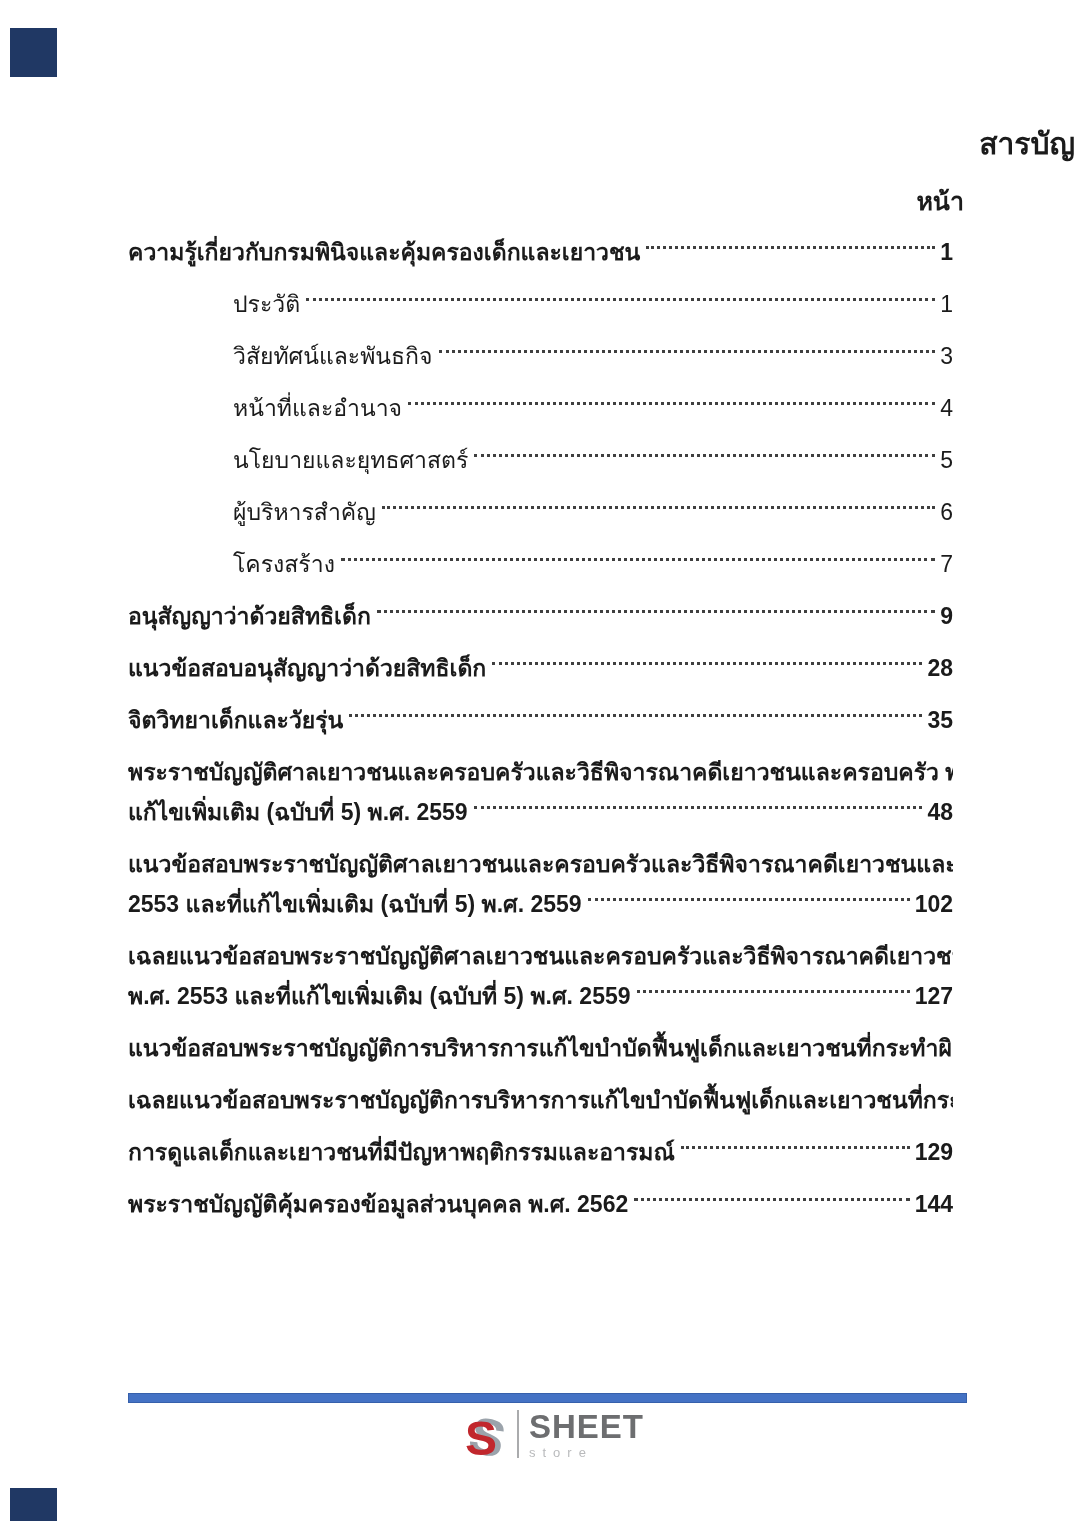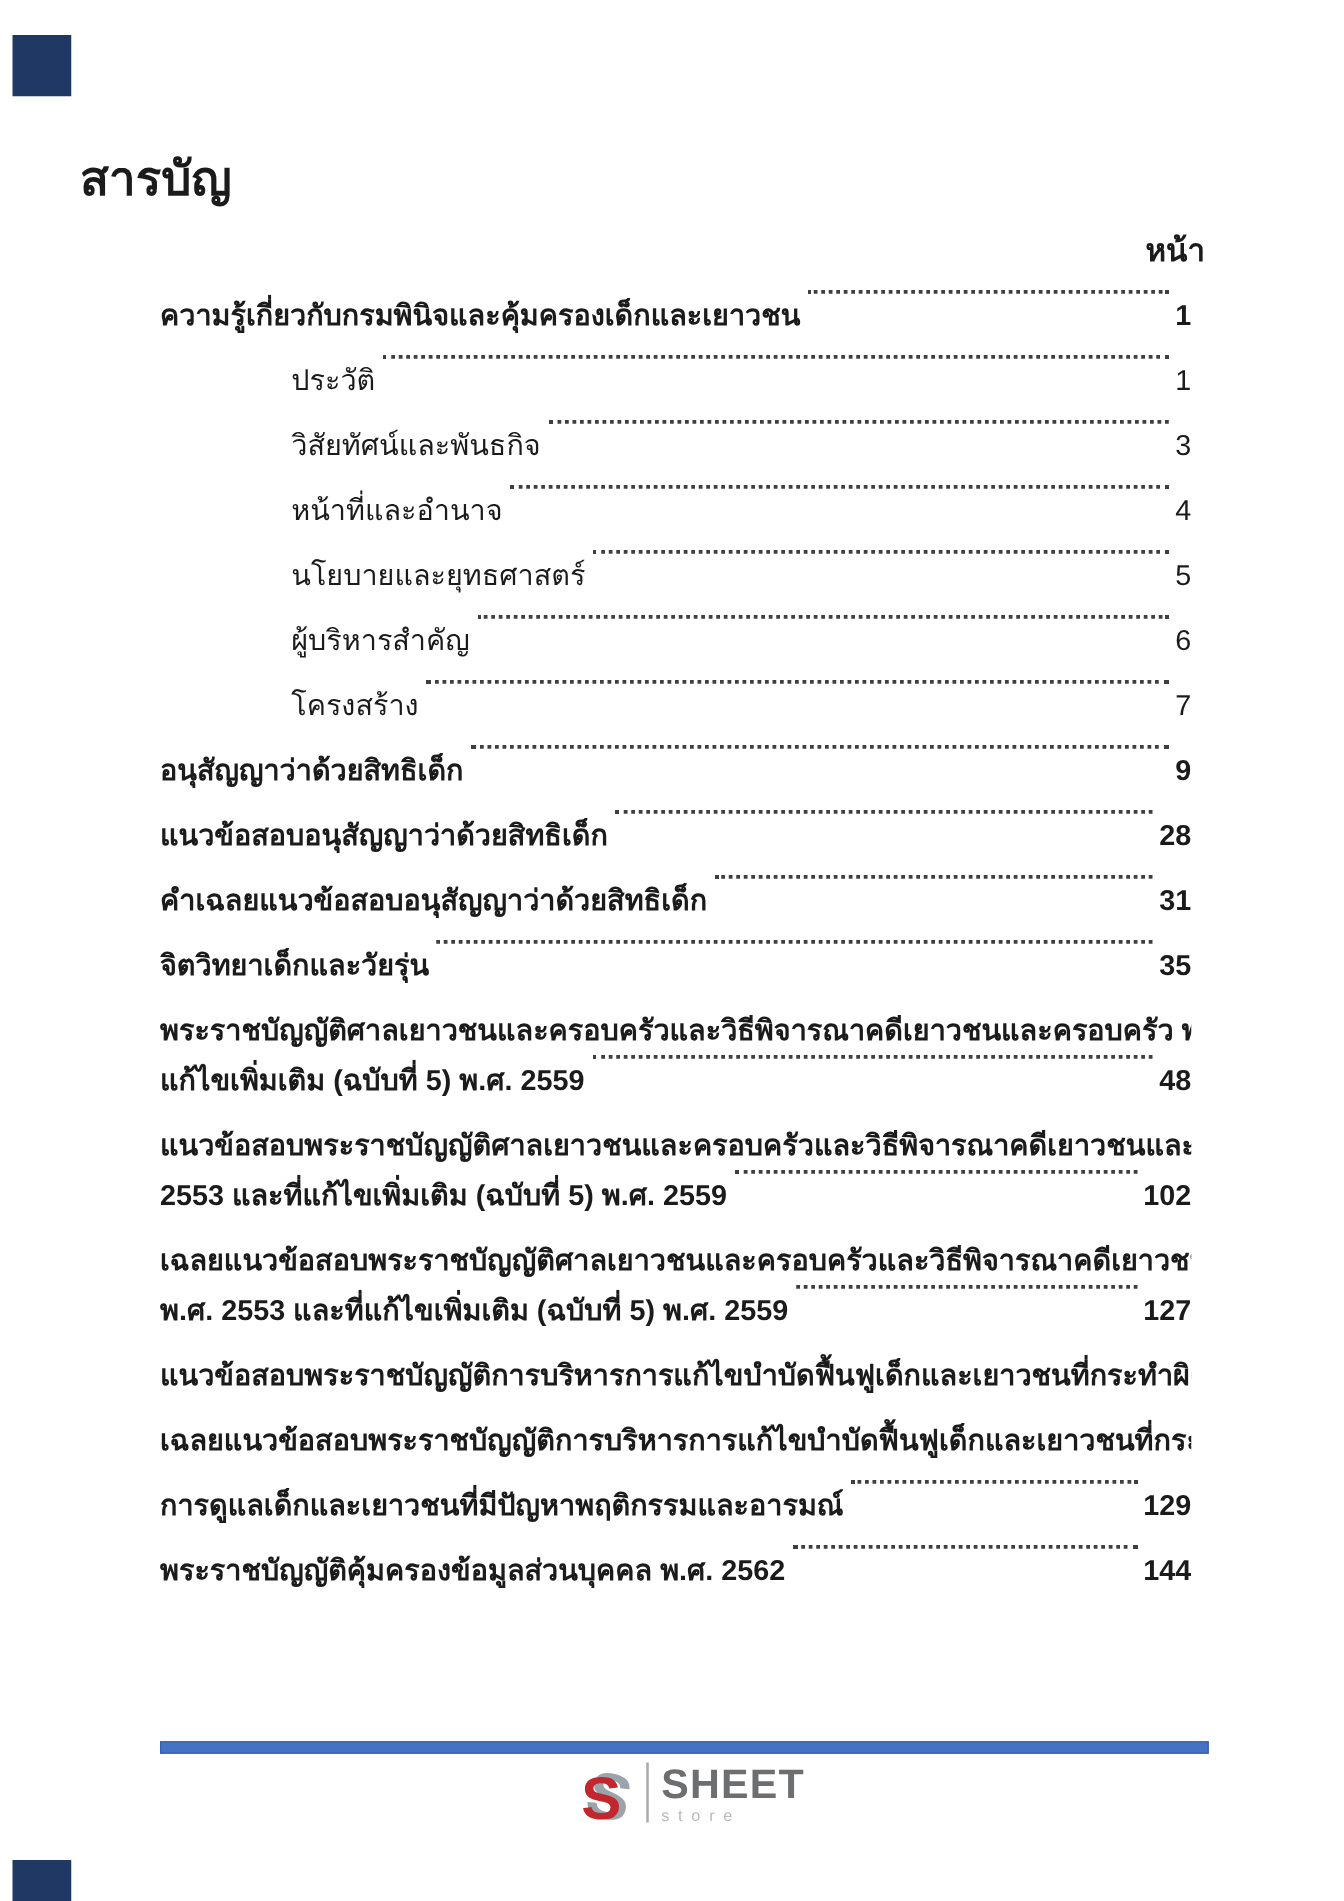--- a/index.html
+++ b/index.html
@@ -13,33 +13,33 @@
   html,body{margin:0;padding:0;}
   body{
     width:1075px;height:1521px;position:relative;background:#ffffff;
     font-family:"Liberation Sans", sans-serif;color:var(--text);overflow:hidden;
   }
   .corner{position:absolute;left:10px;width:47px;background:var(--corner-square-navy);}
   .corner.top{top:28px;height:49px;}
   .corner.bottom{bottom:0;height:33px;}
 
   .doc-title{
-    position:absolute;top:124px;left:0;right:0;text-align:left;
-    font-size:38px;font-weight:bold;padding-left:64px;line-height:40px;
+    position:absolute;top:124px;left:0;right:0;text-align:right;
+    font-size:30px;font-weight:bold;padding-left:64px;line-height:40px;
   }
   .page-label{
     position:absolute;top:184px;right:111px;font-size:25px;font-weight:bold;line-height:34px;
   }
 
   .toc{position:absolute;top:232px;left:128px;right:122px;}
   .entry{margin-bottom:12px;}
   .entry.bold{font-weight:bold;}
   .entry.indent .line{padding-left:105px;}
   .line{
-    display:flex;align-items:flex-start;line-height:40px;font-size:23px;
+    display:flex;align-items:center;line-height:40px;font-size:23px;
     white-space:nowrap;overflow:hidden;
   }
   .txt{flex:0 0 auto;}
   .leader{
     flex:1 1 auto;min-width:0;height:0;
     border-bottom:3px dotted #3f3f3f;
     margin:0 5px 10px 6px;
   }
   .pg{flex:0 0 auto;}
 
@@ -123,27 +123,20 @@
         <span class="txt">อนุสัญญาว่าด้วยสิทธิเด็ก</span>
         <span class="leader"></span>
         <span class="pg">9</span>
       </div>
     </div>
     <div class="entry bold">
       <div class="line">
         <span class="txt">แนวข้อสอบอนุสัญญาว่าด้วยสิทธิเด็ก</span>
         <span class="leader"></span>
         <span class="pg">28</span>
-      </div>
-    </div>
-    <div class="entry bold">
-      <div class="line">
-        <span class="txt">คำเฉลยแนวข้อสอบอนุสัญญาว่าด้วยสิทธิเด็ก</span>
-        <span class="leader"></span>
-        <span class="pg">31</span>
       </div>
     </div>
     <div class="entry bold">
       <div class="line">
         <span class="txt">จิตวิทยาเด็กและวัยรุ่น</span>
         <span class="leader"></span>
         <span class="pg">35</span>
       </div>
     </div>
     <div class="entry bold">

